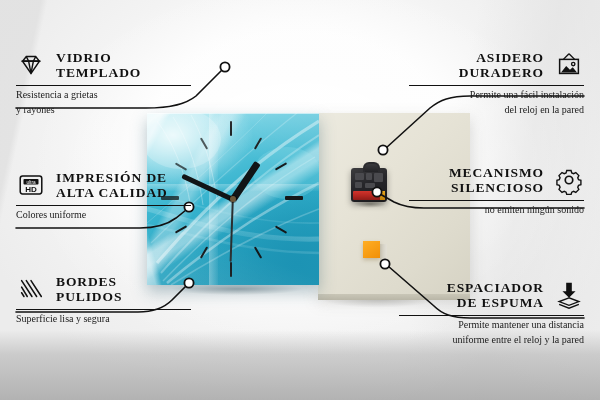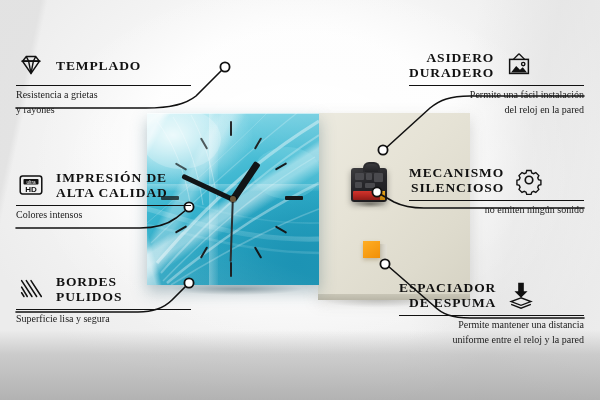--- a/index.html
+++ b/index.html
@@ -130,21 +130,21 @@
     line-height:15px;text-transform:uppercase;white-space:nowrap;
   }
   .feat .rule{height:1.4px;background:#111;margin-top:5px;}
   .feat .sub{
     font-family:"Liberation Serif", serif;
     font-size:10px;color:#1a1a1a;line-height:11.5px;margin-top:3px;white-space:nowrap;
   }
   .feat.left .row{justify-content:flex-start;}
   .feat.left .title{text-align:left;}
   .feat.left .sub{text-align:left;}
-  .feat.right .row{justify-content:flex-start;}
+  .feat.right .row{justify-content:flex-end;}
   .feat.right .title{text-align:right;}
   .feat.right .sub{text-align:right;}
   .ico{width:30px;height:30px;flex:0 0 30px;display:block;}
 
   .connectors{position:absolute;left:0;top:0;width:600px;height:400px;pointer-events:none;}
 </style>
 </head>
 <body>
 
 <div id="stage">
@@ -251,20 +251,21 @@
 
   <div class="feat left" style="left:16px;top:50px;width:175px;">
     <div class="row">
       <svg class="ico" viewBox="0 0 32 32" fill="none" stroke="#111" stroke-width="1.5">
         <path d="M7 12 L16 25 L25 12 Z"></path>
         <path d="M7 12 L11 7 H21 L25 12 Z"></path>
         <path d="M11 7 L13.5 12 L16 25 L18.5 12 L21 7"></path>
         <path d="M7 12 H25"></path>
       </svg>
       <div>
+        <div class="title">VIDRIO</div>
         <div class="title">TEMPLADO</div>
       </div>
     </div>
     <div class="rule" style="width:175px;"></div>
     <div class="sub">Resistencia a grietas</div>
     <div class="sub">y rayones</div>
   </div>
 
   <div class="feat left" style="left:16px;top:170px;width:175px;">
     <div class="row">
@@ -273,21 +274,21 @@
         <rect x="8" y="9.5" width="16" height="6" rx="1" fill="#111"></rect>
         <text x="16" y="14.6" text-anchor="middle" font-family="Liberation Sans, sans-serif" font-size="5" fill="#fff">ultra</text>
         <text x="16" y="23.4" text-anchor="middle" font-family="Liberation Sans, sans-serif" font-size="8.6" font-weight="bold" fill="#111">HD</text>
       </svg>
       <div>
         <div class="title">IMPRESIÓN DE</div>
         <div class="title">ALTA CALIDAD</div>
       </div>
     </div>
     <div class="rule" style="width:175px;"></div>
-    <div class="sub">Colores intensos</div>
+    <div class="sub">Colores uniforme</div>
   </div>
 
   <div class="feat left" style="left:16px;top:274px;width:175px;">
     <div class="row">
       <svg class="ico" viewBox="0 0 32 32" fill="none" stroke="#111" stroke-width="1.6" stroke-linecap="round">
         <path d="M6 7 L17 24"></path>
         <path d="M11 7 L22 24"></path>
         <path d="M16 7 L27 24"></path>
         <path d="M6 14 L12 24"></path>
         <path d="M6 20 L8.5 24"></path>

